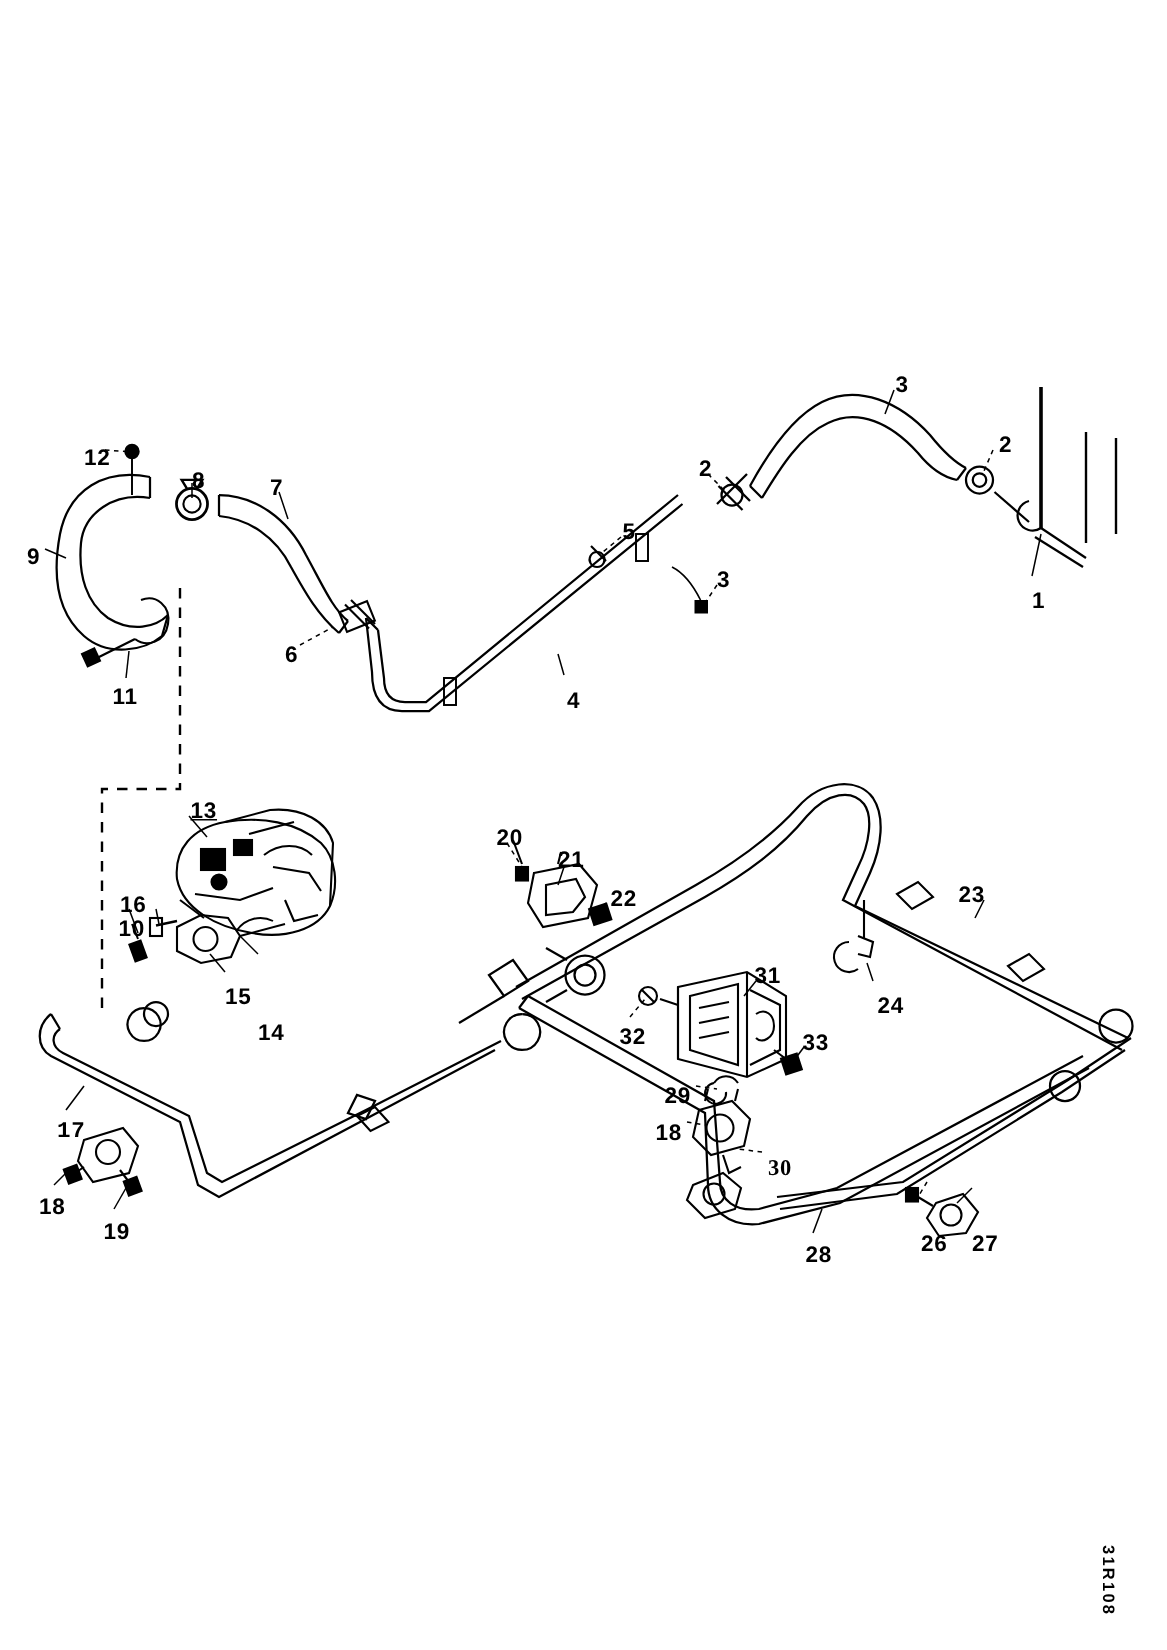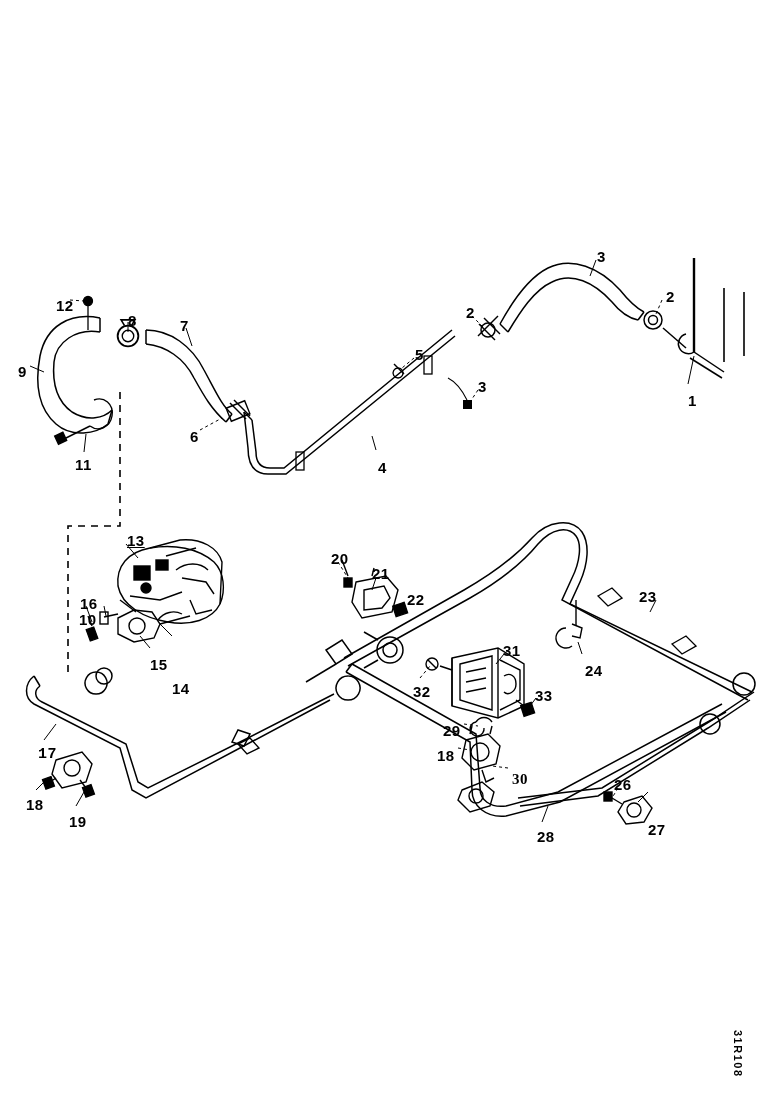--- a/index.html
+++ b/index.html
@@ -307,21 +307,21 @@
       <div class="lbl" style="left: 80px; top: 596px;">16</div>
       <div class="lbl" style="left: 38px; top: 747px; font-family: Liberation Mono, monospace;">17</div>
       <div class="lbl" style="left: 26px; top: 797px;">18</div>
       <div class="lbl" style="left: 69px; top: 814px;">19</div>
       <div class="lbl" style="left: 331px; top: 551px;">20</div>
       <div class="lbl" style="left: 372px; top: 566px;">21</div>
       <div class="lbl" style="left: 407px; top: 592px;">22</div>
       <div class="lbl" style="left: 639px; top: 589px;">23</div>
       <div class="lbl" style="left: 585px; top: 663px;">24</div>
       <div class="lbl" style="left: 537px; top: 829px;">28</div>
-      <div class="lbl" style="left: 614px; top: 777px;">26</div>
+      <div class="lbl" style="left: 614px; top: 822px;">26</div>
       <div class="lbl" style="left: 648px; top: 782px; margin-top: 40px;">27</div>
       <div class="lbl" style="left: 437px; top: 748px;">18</div>
       <div class="lbl" style="left: 443px; top: 723px;">29</div>
       <div class="lbl" style="left: 512px; top: 772px; font-family: Liberation Serif, serif;">30</div>
       <div class="lbl" style="left: 503px; top: 643px;">31</div>
       <div class="lbl" style="left: 413px; top: 684px;">32</div>
       <div class="lbl" style="left: 535px; top: 688px;">33</div>
     </div>
 
   <div id="refwrap">

